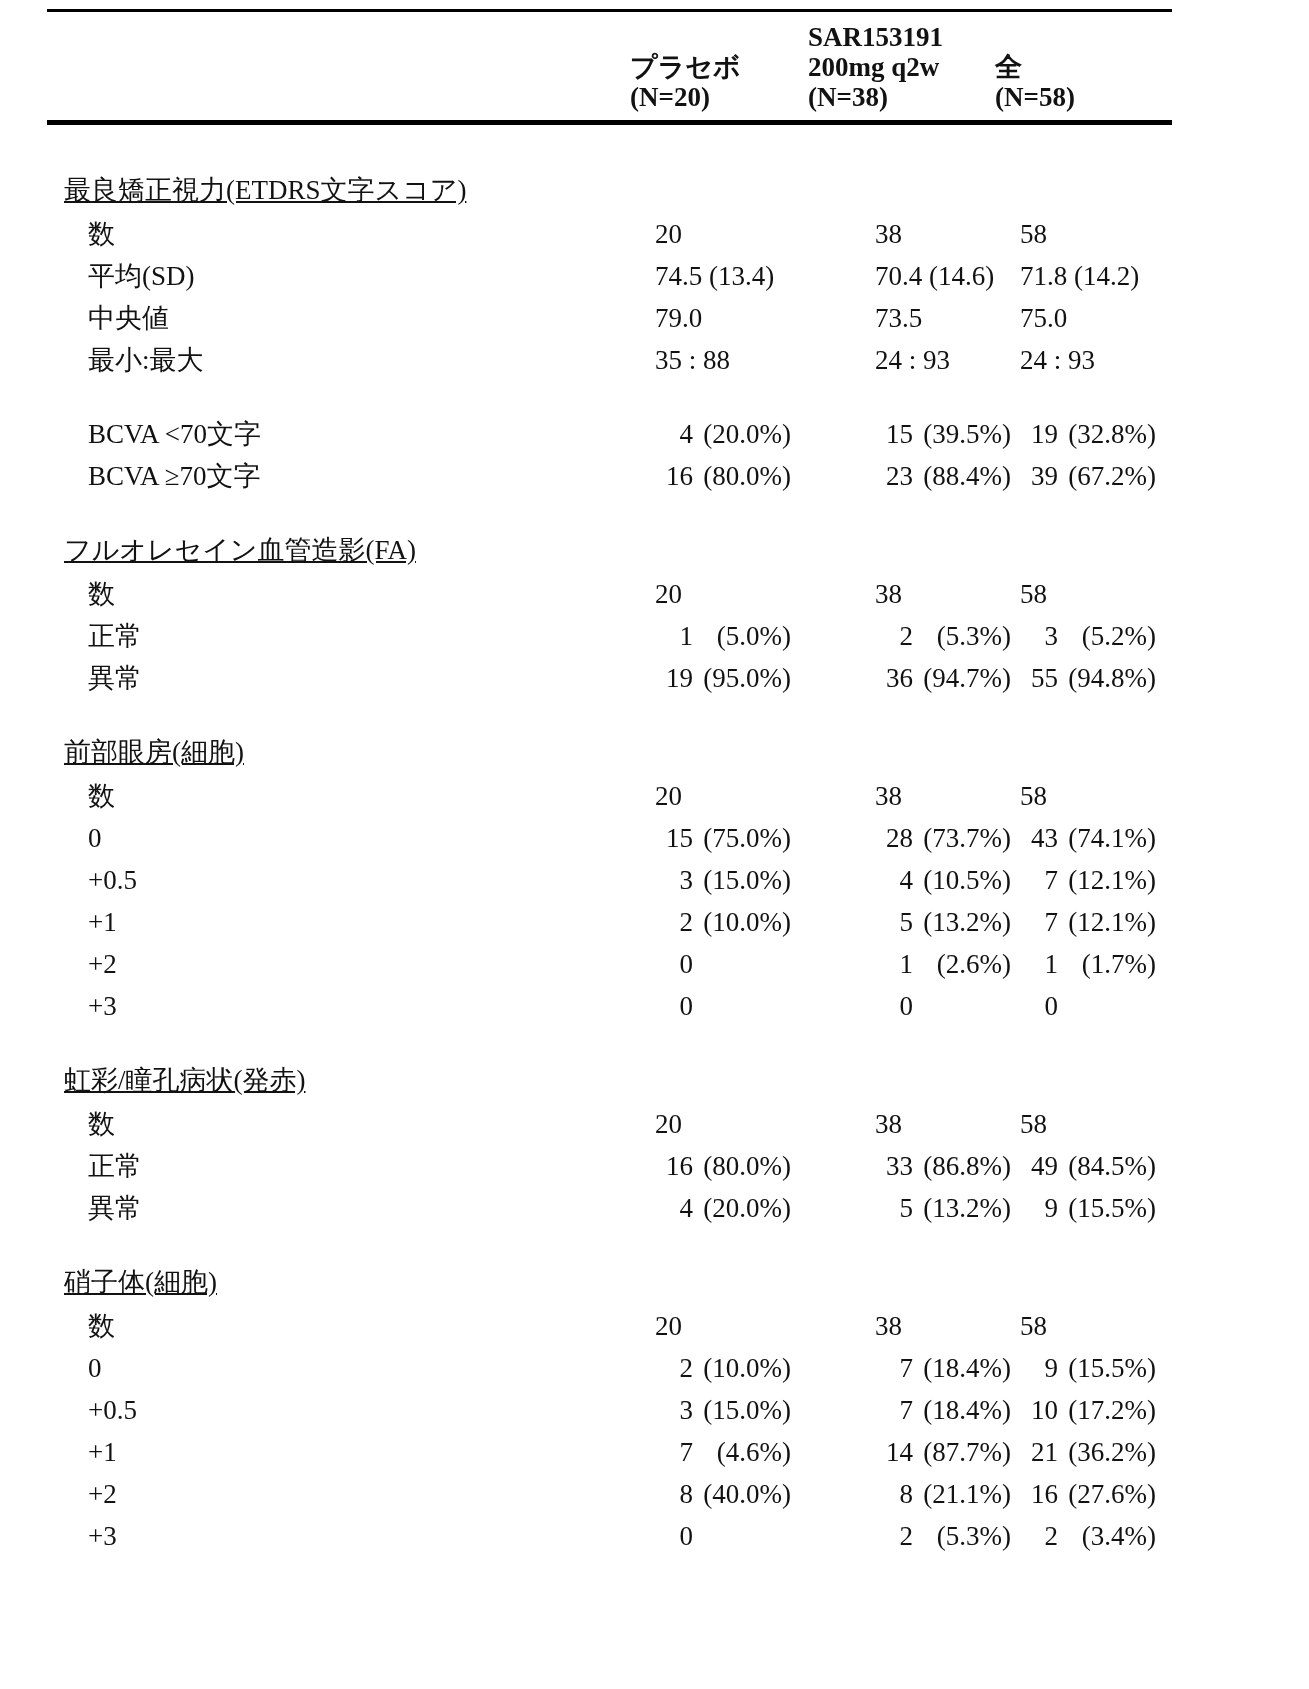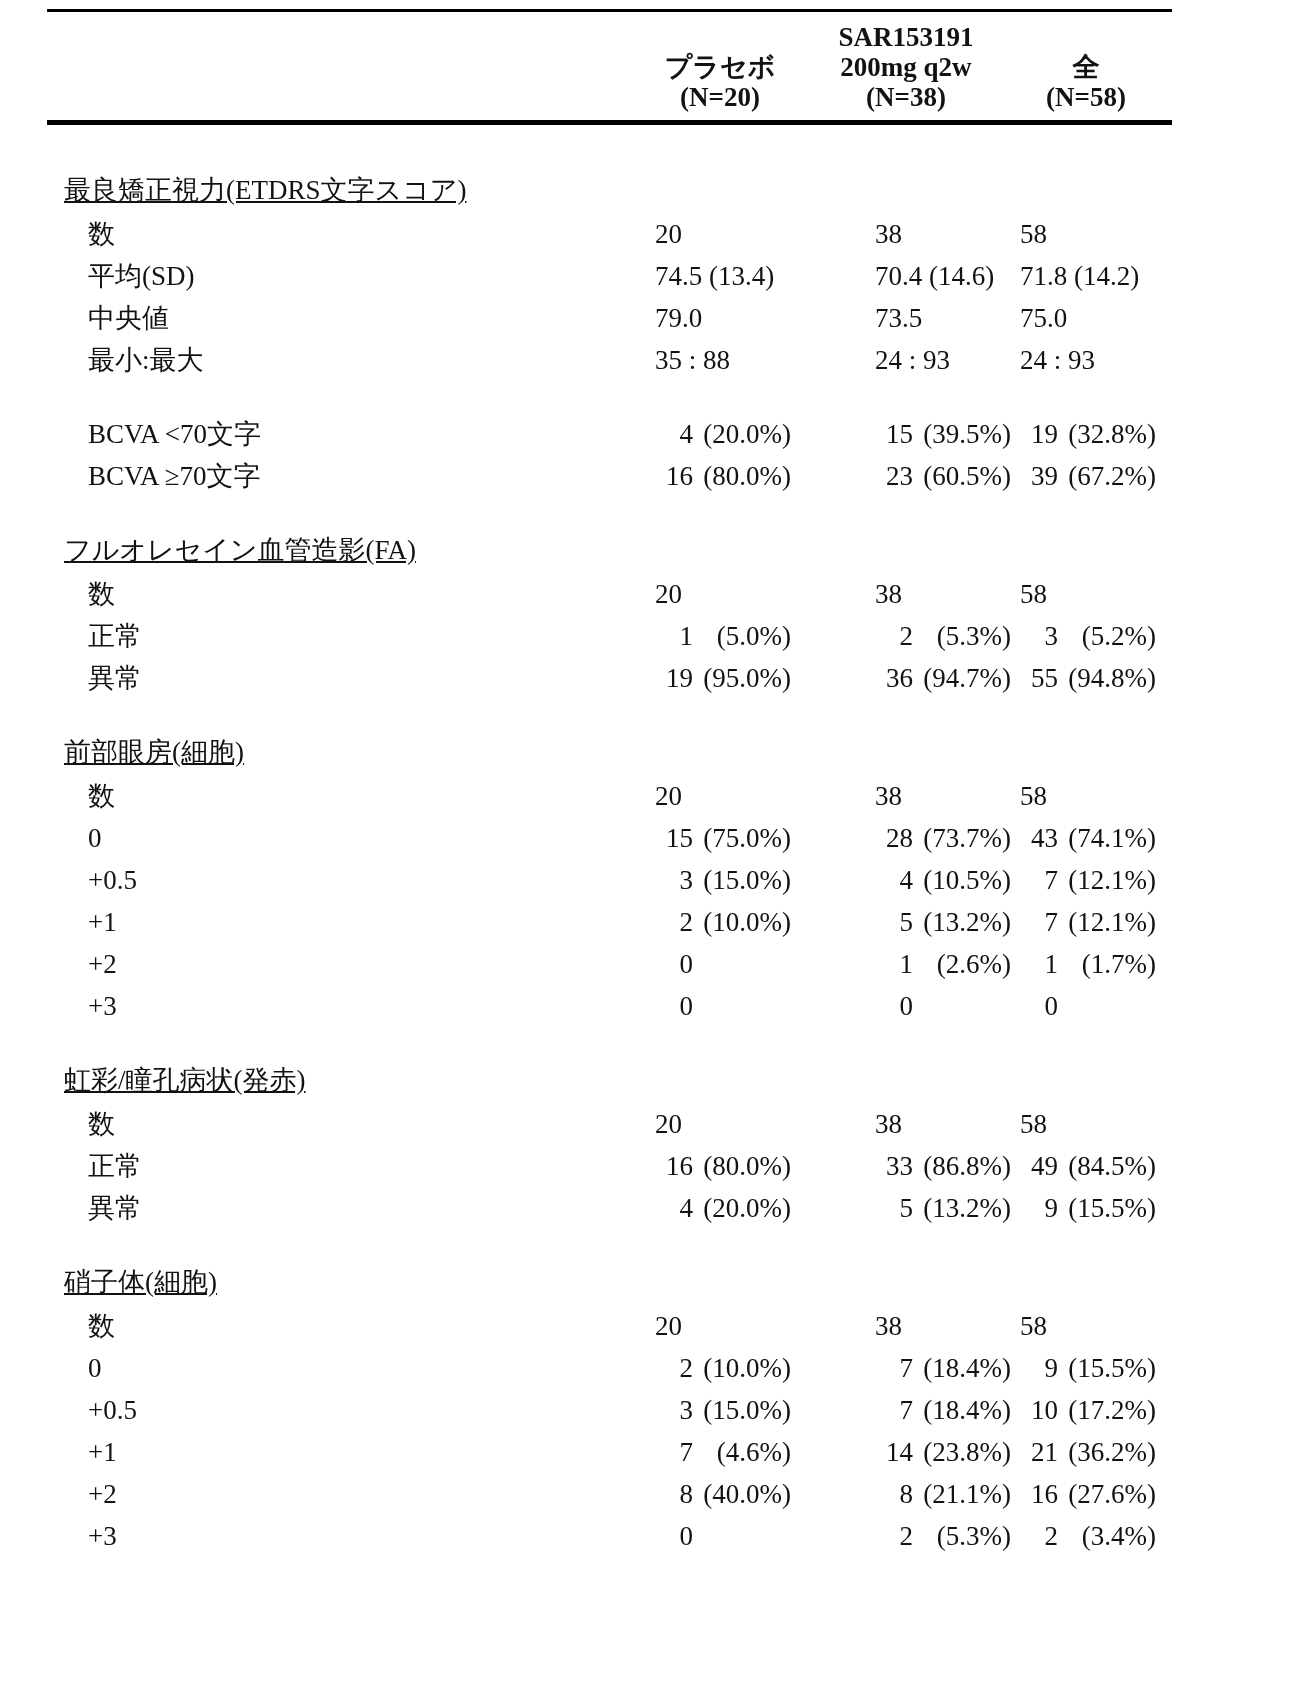--- a/index.html
+++ b/index.html
@@ -33,21 +33,21 @@
   .header {
     position: absolute;
     top: 0; left: 0;
     width: 1309px;
     height: 125px;
     font-weight: bold;
     font-size: 27px;
   }
   .hcol {
     position: absolute;
-    text-align: center;
+    text-align: left;
     line-height: 30px;
   }
   .hcol1 { left: 630px; width: 180px; top: 52px; }
   .hcol2 { left: 808px; width: 196px; top: 22px; }
   .hcol3 { left: 995px; width: 182px; top: 52px; }
 
   
   .table-body {
     position: absolute;
     top: 125px;
@@ -149,21 +149,21 @@
         </div>
         <div class="row gap-before">
           <span class="row-label">BCVA &lt;70文字</span>
           <span class="cell c0"><span class="count">4</span><span class="pct">(20.0%)</span></span>
           <span class="cell c1"><span class="count">15</span><span class="pct">(39.5%)</span></span>
           <span class="cell c2"><span class="count">19</span><span class="pct">(32.8%)</span></span>
         </div>
         <div class="row">
           <span class="row-label">BCVA ≥70文字</span>
           <span class="cell c0"><span class="count">16</span><span class="pct">(80.0%)</span></span>
-          <span class="cell c1"><span class="count">23</span><span class="pct">(60.5%)</span></span>
+          <span class="cell c1"><span class="count">23</span><span class="pct">(88.4%)</span></span>
           <span class="cell c2"><span class="count">39</span><span class="pct">(67.2%)</span></span>
         </div>
       </div>
       <div class="section">
         <div class="section-title">フルオレセイン血管造影(FA)</div>
         <div class="row">
           <span class="row-label">数</span>
           <span class="cell c0">20</span>
           <span class="cell c1">38</span>
           <span class="cell c2">58</span>
@@ -257,21 +257,21 @@
         </div>
         <div class="row">
           <span class="row-label">+0.5</span>
           <span class="cell c0"><span class="count">3</span><span class="pct">(15.0%)</span></span>
           <span class="cell c1"><span class="count">7</span><span class="pct">(18.4%)</span></span>
           <span class="cell c2"><span class="count">10</span><span class="pct">(17.2%)</span></span>
         </div>
         <div class="row">
           <span class="row-label">+1</span>
           <span class="cell c0"><span class="count">7</span><span class="pct">(4.6%)</span></span>
-          <span class="cell c1"><span class="count">14</span><span class="pct">(23.8%)</span></span>
+          <span class="cell c1"><span class="count">14</span><span class="pct">(87.7%)</span></span>
           <span class="cell c2"><span class="count">21</span><span class="pct">(36.2%)</span></span>
         </div>
         <div class="row">
           <span class="row-label">+2</span>
           <span class="cell c0"><span class="count">8</span><span class="pct">(40.0%)</span></span>
           <span class="cell c1"><span class="count">8</span><span class="pct">(21.1%)</span></span>
           <span class="cell c2"><span class="count">16</span><span class="pct">(27.6%)</span></span>
         </div>
         <div class="row">
           <span class="row-label">+3</span>

